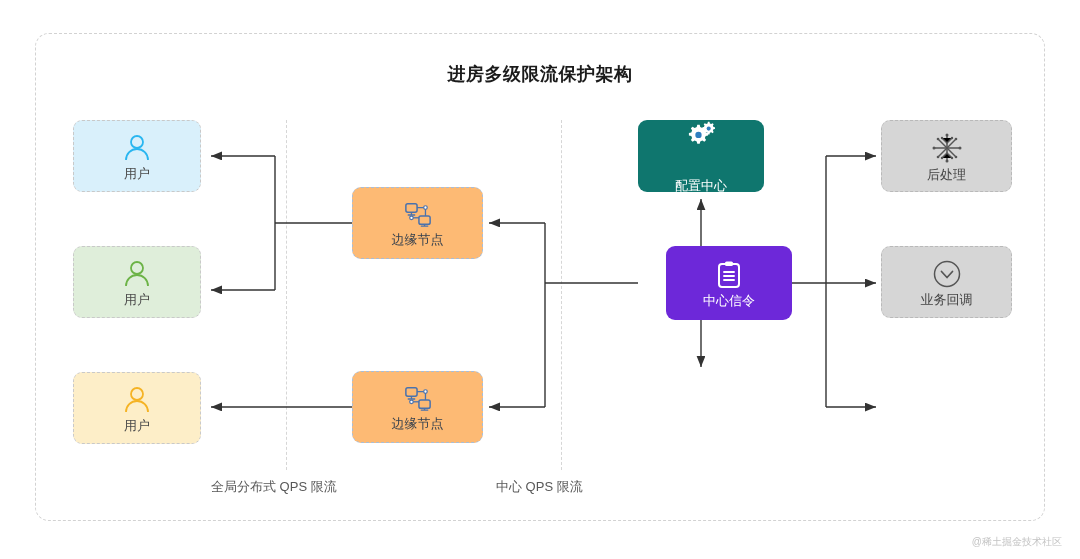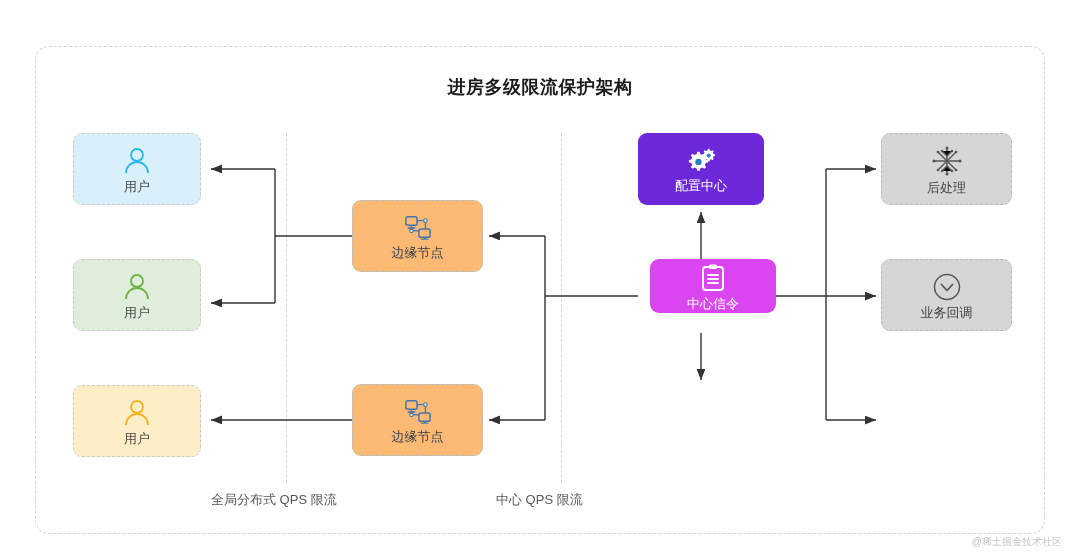--- a/index.html
+++ b/index.html
@@ -2,21 +2,21 @@
 <html><head>
 <meta charset="utf-8">
 <style>
   html,body{margin:0;padding:0;}
   body{
     width:1080px;height:559px;
     background:#ffffff;
     font-family:"Liberation Sans","DejaVu Sans",sans-serif;
     position:relative;overflow:hidden;
   }
-  #canvas{position:absolute;inset:0;margin-top:13px;}
+  #canvas{position:absolute;inset:0;}
 
   
   .frame{
     position:absolute;left:35px;top:33px;width:1010px;height:488px;
     border:1px dashed #d2d2d2;border-radius:14px;box-sizing:border-box;
   }
 
   .title{
     position:absolute;left:0;top:62px;width:1080px;text-align:center;
     font-size:18px;font-weight:bold;color:#1b1b1b;letter-spacing:.5px;
@@ -46,22 +46,22 @@
 
   
   .edge{width:131px;height:72px;border:1px dashed #a9bdd6;background:#fdba74;}
   .edge .lbl{color:#37414d;}
   .edge.e1{left:352px;top:187px;}
   .edge.e2{left:352px;top:371px;}
 
   
   .center{width:126px;height:72px;}
   .center .lbl{color:#ffffff;}
-  .center.c-cfg{left:638px;top:120px;background:#6d28d9;}
-  .center.c-sig{left:650px;top:246px;background:#d946ef;height:54px;}
+  .center.c-cfg{left:638px;top:120px;background:#0f766e;justify-content:space-between;}
+  .center.c-sig{left:666px;top:246px;background:#6d28d9;height:74px;}
   .center.c-sch{left:638px;top:372px;background:#2f7ec0;}
 
   
   .gray{width:131px;height:72px;border:1px dashed #b9b9b9;background:#d6d6d6;}
   .gray .lbl{color:#444;}
   .gray.g1{left:881px;top:120px;}
   .gray.g2{left:881px;top:246px;}
   .gray.g3{left:881px;top:372px;}
 
   

